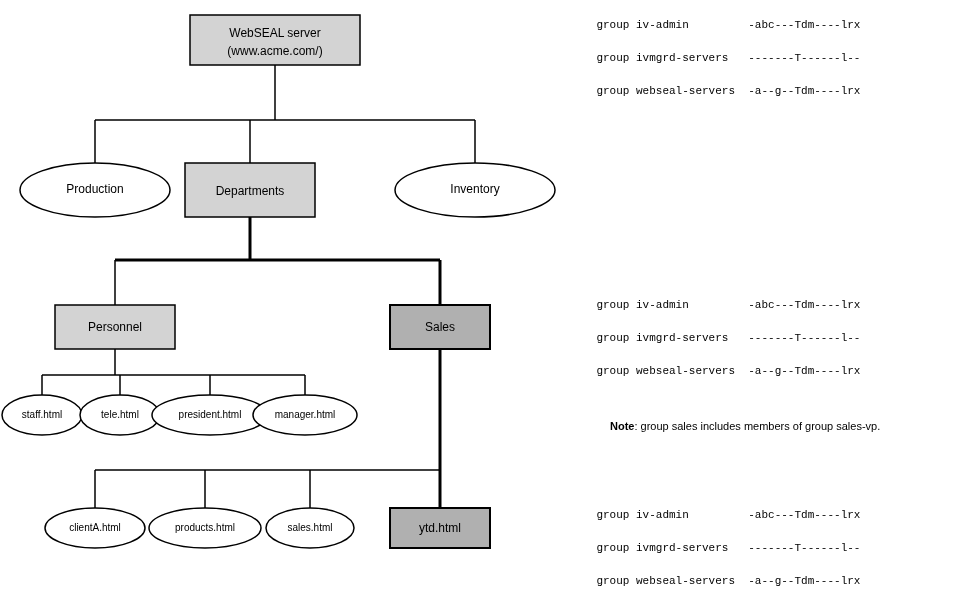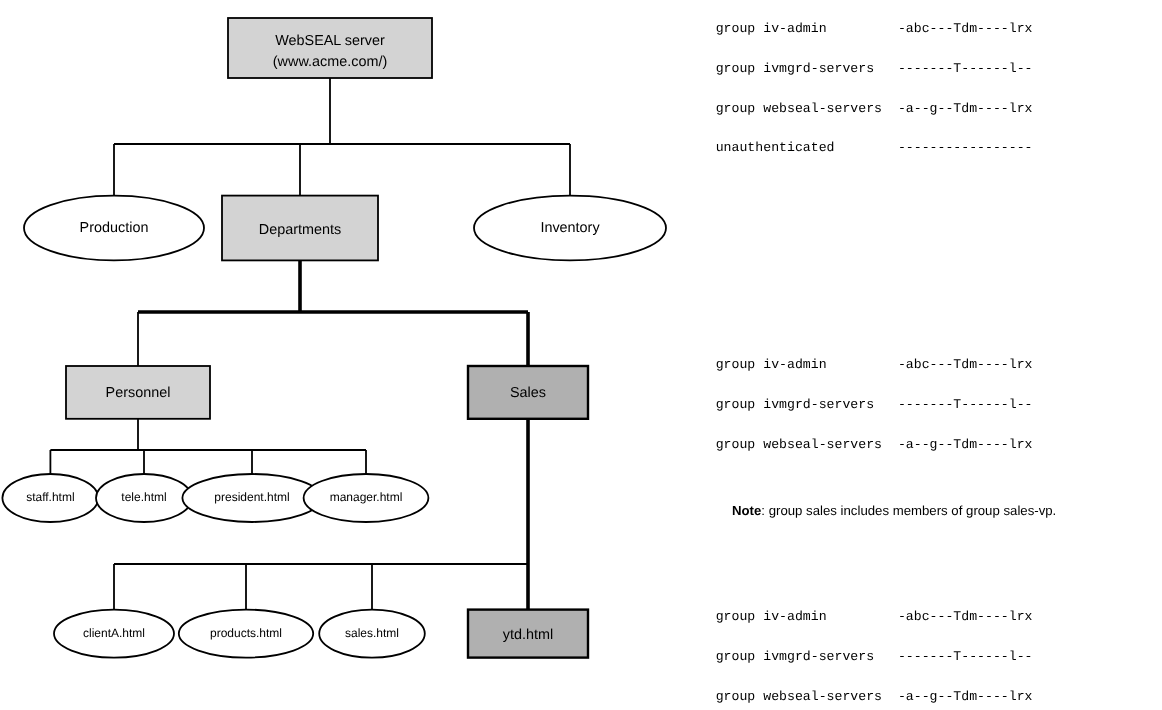--- a/index.html
+++ b/index.html
@@ -166,21 +166,21 @@
     <text x="440" y="529" class="node-text">ytd.html</text>
 
   </svg>
 </div>
 
 <div class="info-area">
   <div class="info-block info-block-1">
     <span>group iv-admin         -abc---Tdm----lrx</span><br>
     <span>group ivmgrd-servers   -------T------l--</span><br>
     <span>group webseal-servers  -a--g--Tdm----lrx</span><br>
-    <span>unauthenticated        -----------------</span><br>
+    <br>
   </div>
 
   <div class="info-block info-block-2">
     <span>group iv-admin         -abc---Tdm----lrx</span><br>
     <span>group ivmgrd-servers   -------T------l--</span><br>
     <span>group webseal-servers  -a--g--Tdm----lrx</span><br>
   </div>
 
   <div class="note-text">
     <span class="note-bold">Note</span><span>: group sales includes members of group sales-vp.</span>

